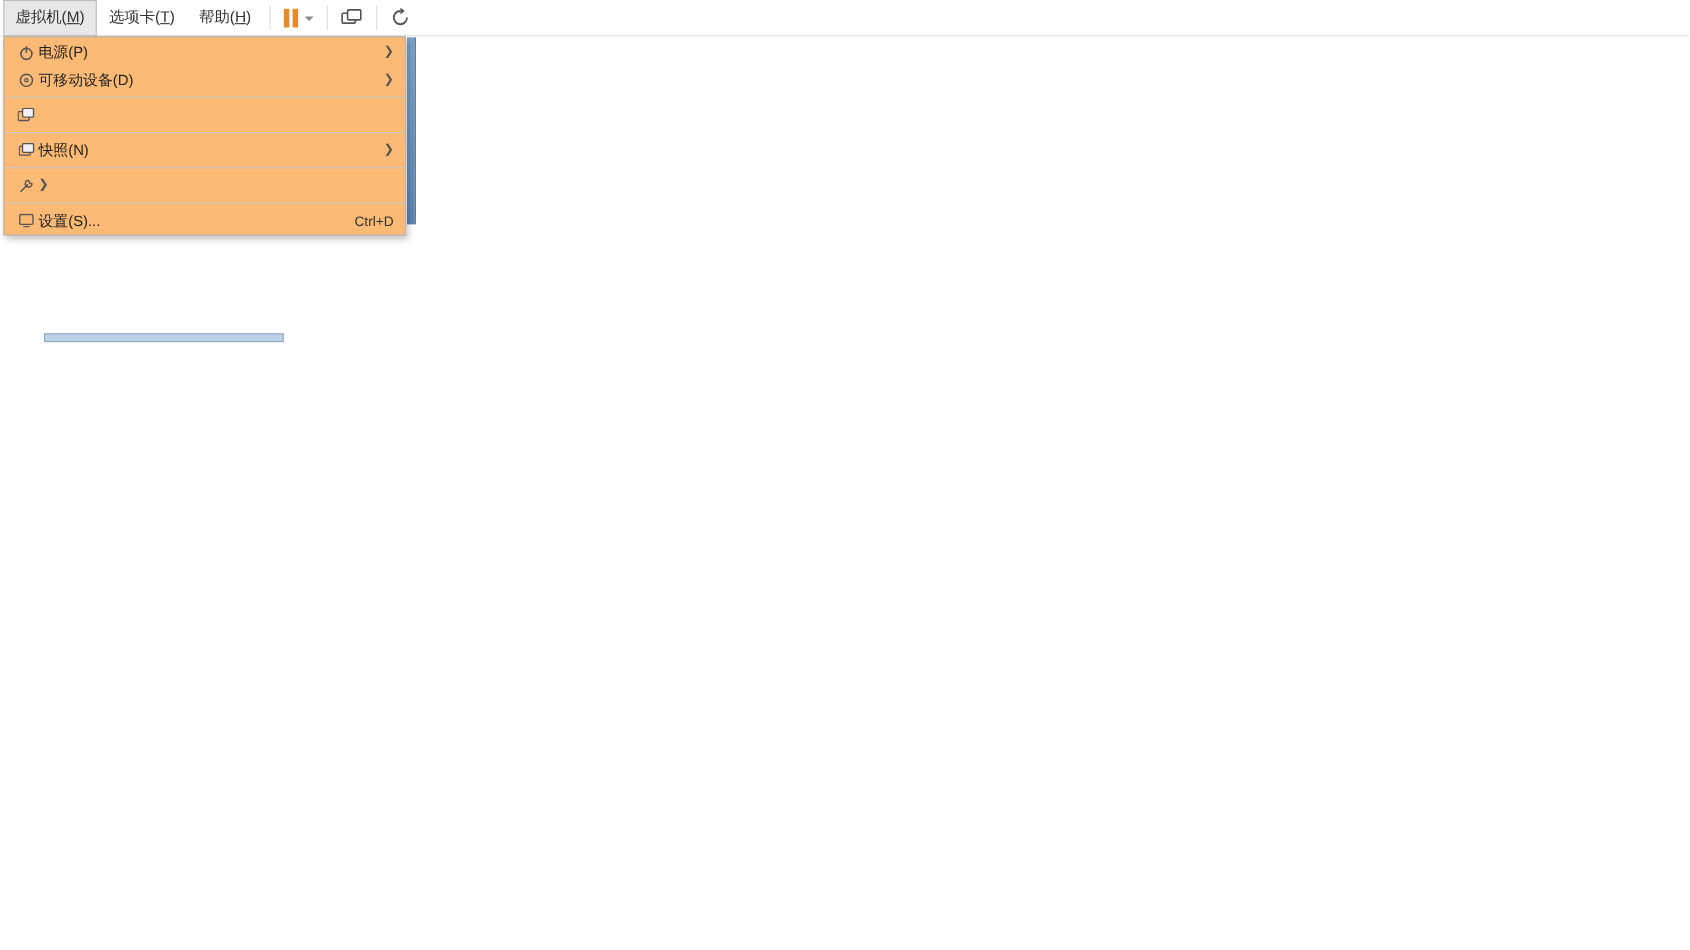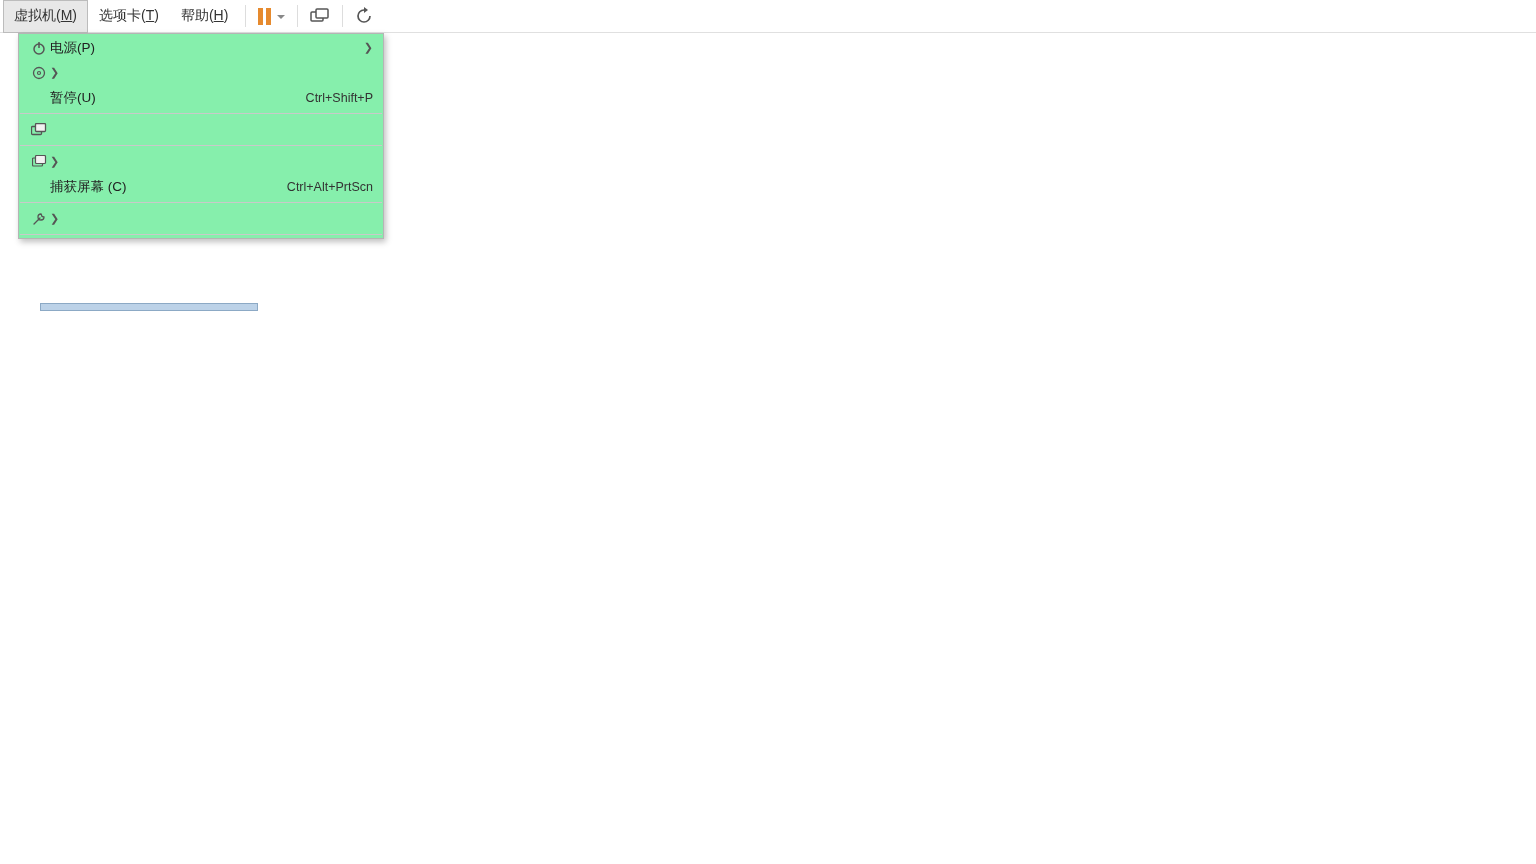--- a/index.html
+++ b/index.html
@@ -62,23 +62,23 @@
     .dropdown-arrow {
       border-top: 4px solid #888;
       border-left: 4px solid transparent;
       border-right: 4px solid transparent;
       margin-left: 6px;
       margin-top: 2px;
     }
     .context-menu {
       position: absolute;
       top: 33px;
-      left: 18px;
+      left: 3px;
       width: 366px;
-      background: #86efac;
+      background: #fdba74;
       border: 1px solid #b5b5b5;
       box-shadow: 2px 3px 6px rgba(0,0,0,0.25);
       padding-top: 1px;
     }
     .cm-row {
       display: flex;
       align-items: center;
       height: 25px;
       padding: 0 8px 0 9px;
       cursor: default;
@@ -198,28 +198,24 @@
     <span class="cm-sub">❯</span>
   </div>
 
   <div class="cm-row">
     <span class="cm-icon">
       <svg width="14" height="14" viewBox="0 0 14 14">
           <circle cx="7" cy="7" r="5.5" fill="none" stroke="#555" stroke-width="1.3"></circle>
           <circle cx="7" cy="7" r="1.5" fill="none" stroke="#555" stroke-width="1.2"></circle>
         </svg>
     </span>
-    <span class="cm-sub">❯</span>
-  </div>
-
-  <div class="cm-row">
-    <span class="cm-icon"></span>
-    <span class="cm-label">暂停(U)</span>
-    <span class="cm-shortcut">Ctrl+Shift+P</span>
-  </div>
+    <span class="cm-label">可移动设备(D)</span>
+    <span class="cm-sub">❯</span>
+  </div>
+
 
   <div class="cm-sep"></div>
 
   <div class="cm-row">
     <span class="cm-icon">
       <svg width="16" height="13" viewBox="0 0 16 13">
           <rect x="0.5" y="3.5" width="10" height="8" rx="1" fill="none" stroke="#555" stroke-width="1.3"></rect>
           <rect x="4.5" y="0.5" width="10" height="8" rx="1" fill="#f1f1f1" stroke="#555" stroke-width="1.3"></rect>
         </svg>
     </span>
@@ -228,37 +224,43 @@
 
   <div class="cm-sep"></div>
 
   <div class="cm-row">
     <span class="cm-icon">
       <svg width="15" height="13" viewBox="0 0 15 13">
           <rect x="0.5" y="3" width="10" height="8" rx="1" fill="none" stroke="#555" stroke-width="1.2"></rect>
           <rect x="3.5" y="0.5" width="10" height="8" rx="1" fill="#f1f1f1" stroke="#555" stroke-width="1.2"></rect>
         </svg>
     </span>
-    <span class="cm-sub">❯</span>
-  </div>
-
-  <div class="cm-row">
-    <span class="cm-icon"></span>
-    <span class="cm-label">捕获屏幕 (C)</span>
-    <span class="cm-shortcut">Ctrl+Alt+PrtScn</span>
-  </div>
+    <span class="cm-label">快照(N)</span>
+    <span class="cm-sub">❯</span>
+  </div>
+
 
   <div class="cm-sep"></div>
 
   <div class="cm-row">
     <span class="cm-icon">
       <svg width="14" height="14" viewBox="0 0 14 14">
           <path d="M 9 2 A 3 3 0 1 0 12 5 L 10 4.5 L 9.5 3 Z M 8 6 L 2 12" fill="none" stroke="#555" stroke-width="1.3" stroke-linecap="round"></path>
         </svg>
     </span>
     <span class="cm-sub">❯</span>
   </div>
 
 
   <div class="cm-sep"></div>
 
+  <div class="cm-row">
+    <span class="cm-icon">
+      <svg width="14" height="13" viewBox="0 0 14 13">
+          <rect x="1" y="1" width="12" height="9" rx="1" fill="none" stroke="#555" stroke-width="1.2"></rect>
+          <line x1="4" y1="12" x2="10" y2="12" stroke="#555" stroke-width="1.2"></line>
+        </svg>
+    </span>
+    <span class="cm-label">设置(S)...</span>
+    <span class="cm-shortcut">Ctrl+D</span>
+  </div>
 
 </div>
 
 </body></html>

